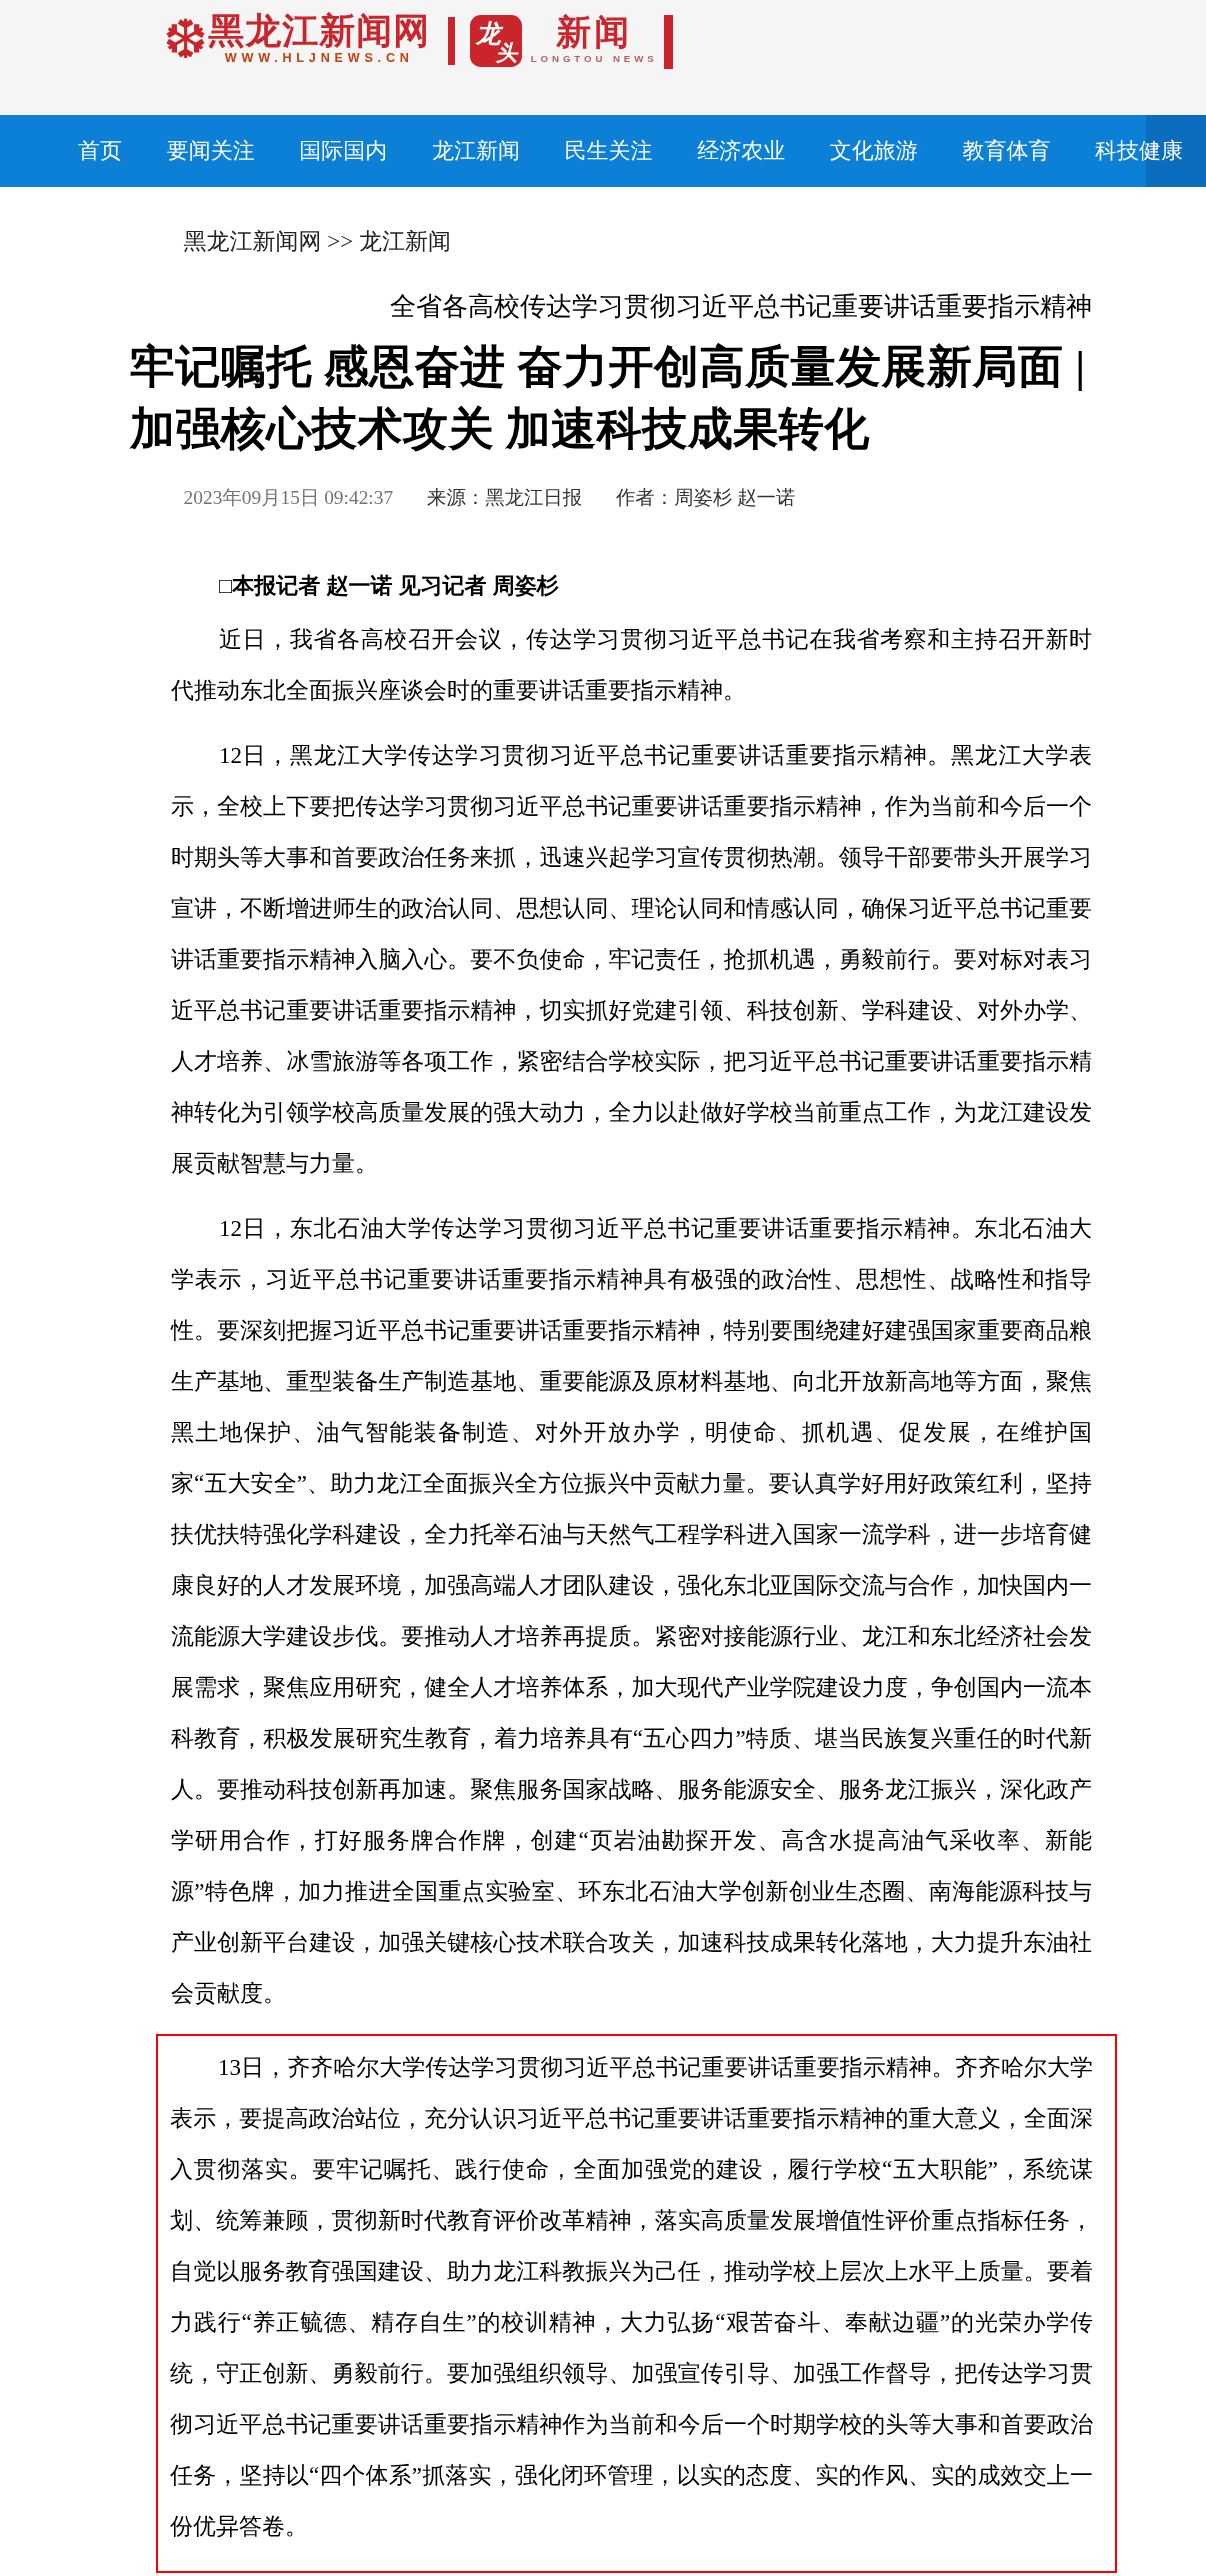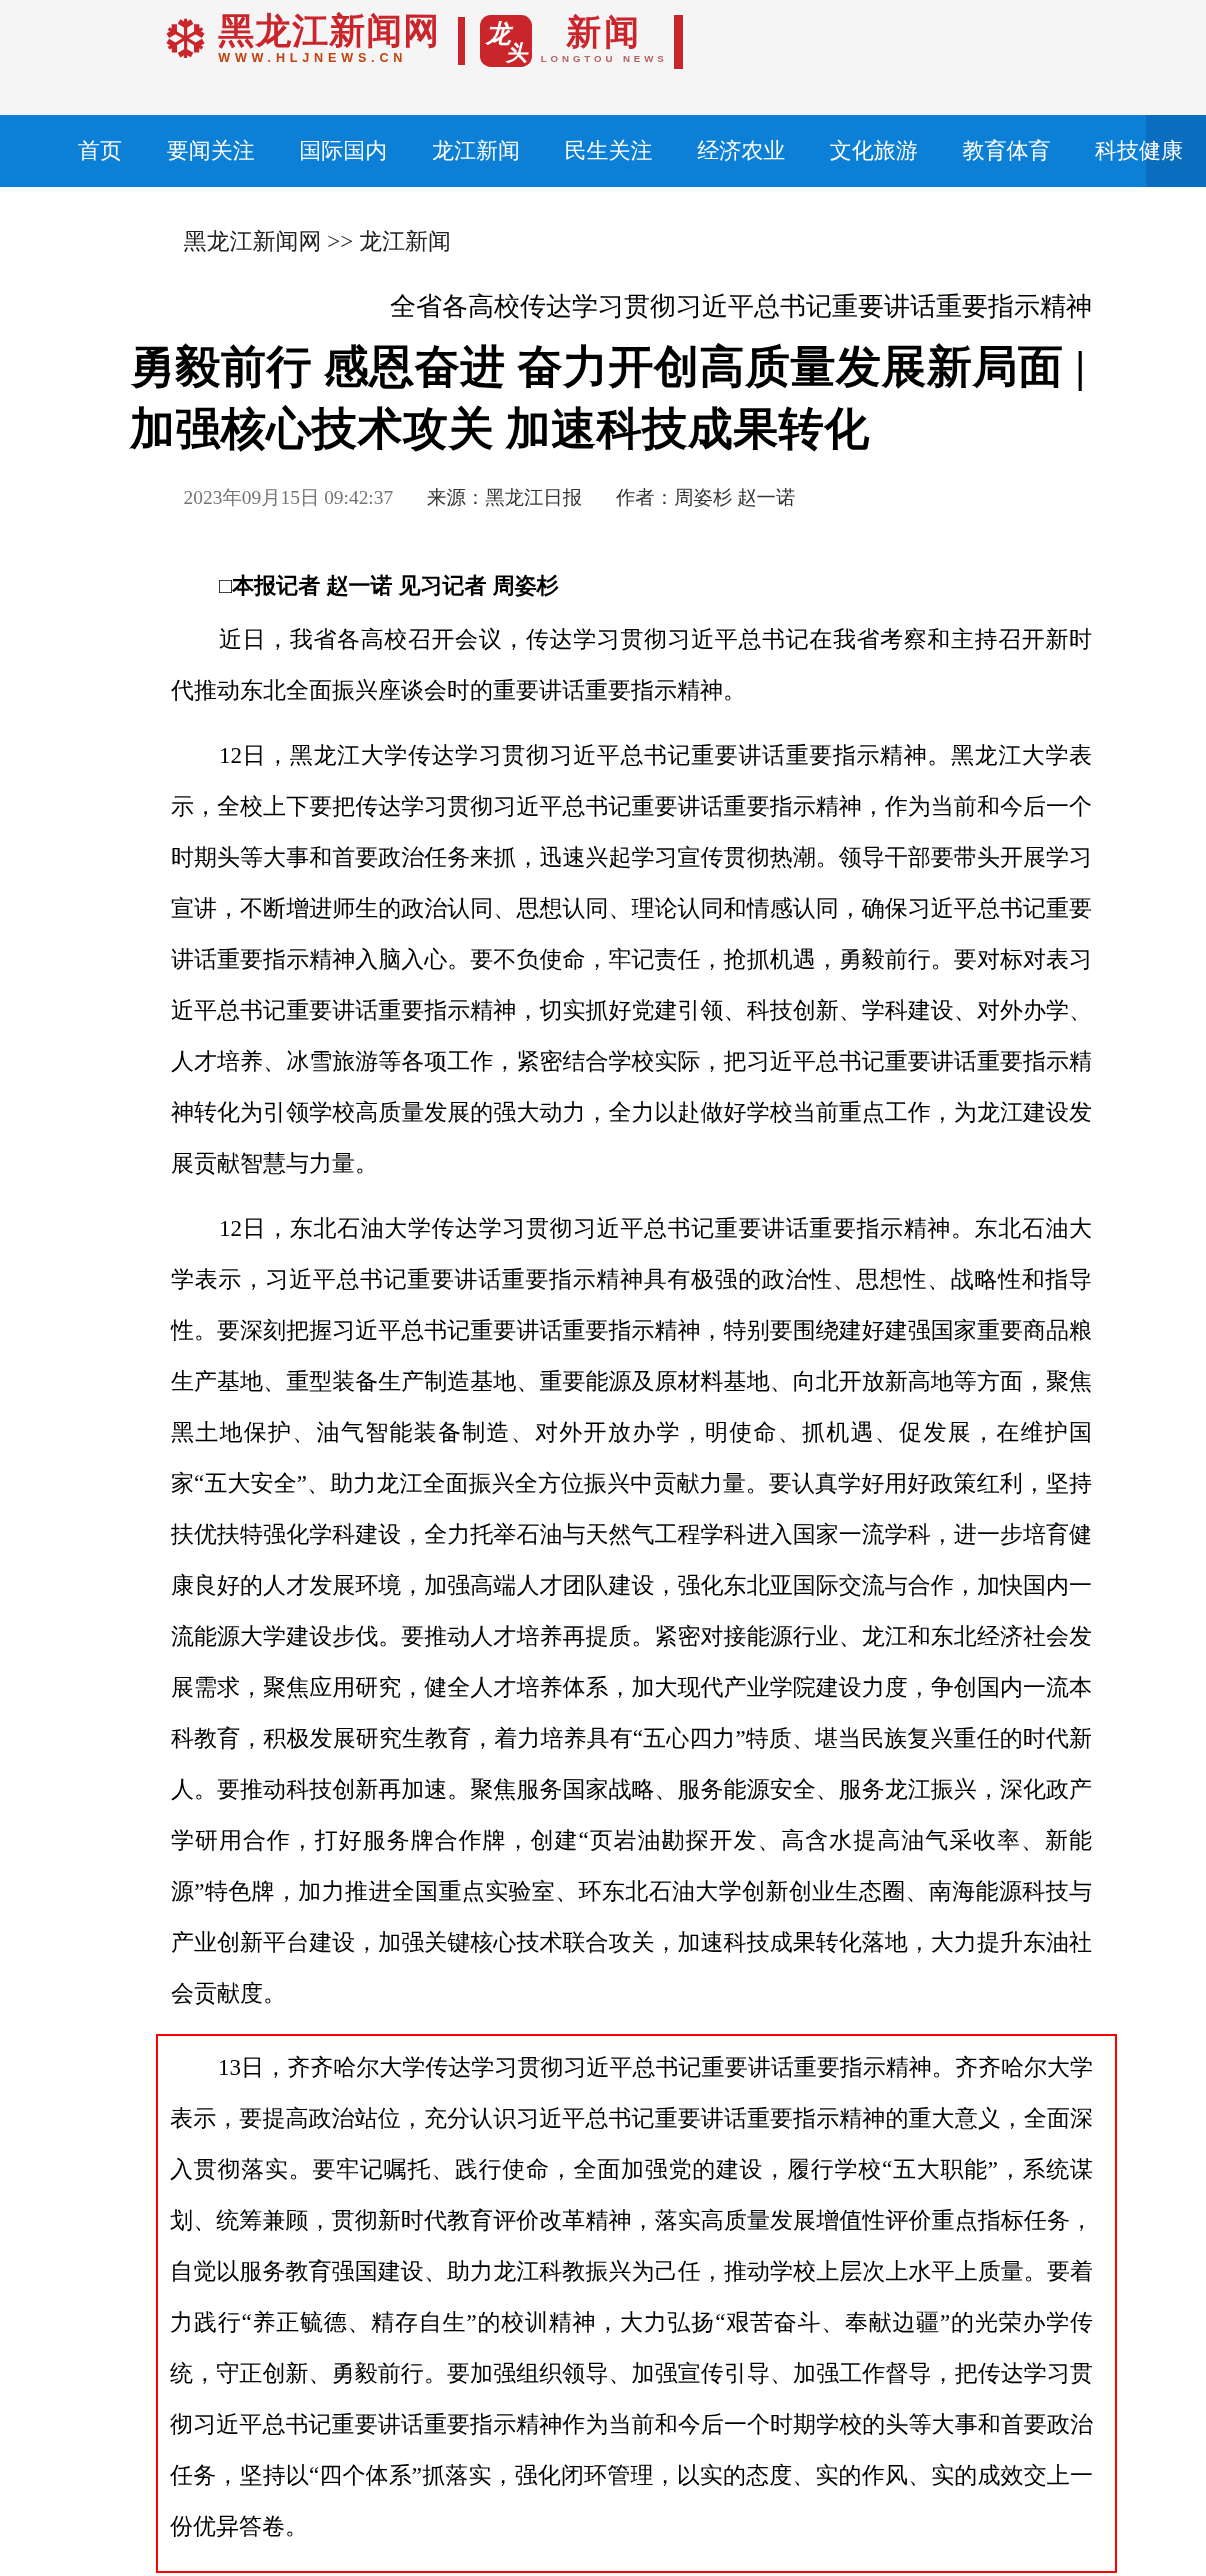--- a/index.html
+++ b/index.html
@@ -2,21 +2,21 @@
 <html><head>
 <meta charset="utf-8">
 <style>
   html,body { margin:0; padding:0; background:#ffffff; }
   body { width:1206px; font-family:"Liberation Serif","DejaVu Serif",serif; color:#000; }
 
   
   .site-header { height:115px; background:#f5f5f6; position:relative; }
   .logo-row { position:absolute; left:163px; top:9.7px; display:flex; align-items:flex-start; }
   .snowflake { color:#c9252b; font-size:54px; line-height:60px; font-family:"DejaVu Sans",sans-serif; }
-  .logo-main { margin-left:10px; text-align:left; }
+  .logo-main { margin-left:0; text-align:center; }
   .logo-name { color:#c9252b; font-size:36px; font-weight:bold; letter-spacing:1px; line-height:1.15;
                font-family:"Liberation Sans","DejaVu Sans",sans-serif; white-space:nowrap; }
   .logo-url  { color:#c2410c; font-size:12.6px; font-weight:bold; letter-spacing:4.8px;
                font-family:"Liberation Sans","DejaVu Sans",sans-serif; white-space:nowrap; }
   .logo-sep { width:6.8px; height:48px; background:#c9252b; margin:7.8px 15.5px 0 17.5px; }
   .seal { width:52px; height:52px; background:#c9252b; border-radius:10.7px; position:relative; margin-top:5.8px; flex:none; }
   .seal .c1 { position:absolute; left:5.8px; top:1.9px;  color:#fff; font-size:25px; font-style:italic; font-weight:bold; }
   .seal .c2 { position:absolute; right:4.8px; bottom:0px; color:#fff; font-size:21.3px; font-style:italic; font-weight:bold; }
   .partner { margin-left:8.7px; text-align:center; }
   .partner-name { color:#c9252b; font-size:35px; font-weight:bold; letter-spacing:2.9px; line-height:1.25;
@@ -83,21 +83,21 @@
   <a class="nav-item">教育体育</a>
   <a class="nav-item">科技健康</a>
 </div>
 
 <div class="content">
 
   <div class="breadcrumb">黑龙江新闻网 &gt;&gt; 龙江新闻</div>
 
   <div class="kicker">全省各高校传达学习贯彻习近平总书记重要讲话重要指示精神</div>
 
-  <h1 class="article-title">勇毅前行 感恩奋进 奋力开创高质量发展新局面 |加强核心技术攻关 加速科技成果转化</h1>
+  <h1 class="article-title">牢记嘱托 感恩奋进 奋力开创高质量发展新局面 |加强核心技术攻关 加速科技成果转化</h1>
 
   <div class="meta">
     <span class="date">2023年09月15日 09:42:37</span>
     <span class="source">来源：黑龙江日报</span>
     <span class="author">作者：周姿杉 赵一诺</span>
   </div>
 
   <div class="byline">□本报记者 赵一诺 见习记者 周姿杉</div>
 
   <p class="para">近日，我省各高校召开会议，传达学习贯彻习近平总书记在我省考察和主持召开新时代推动东北全面振兴座谈会时的重要讲话重要指示精神。</p>

